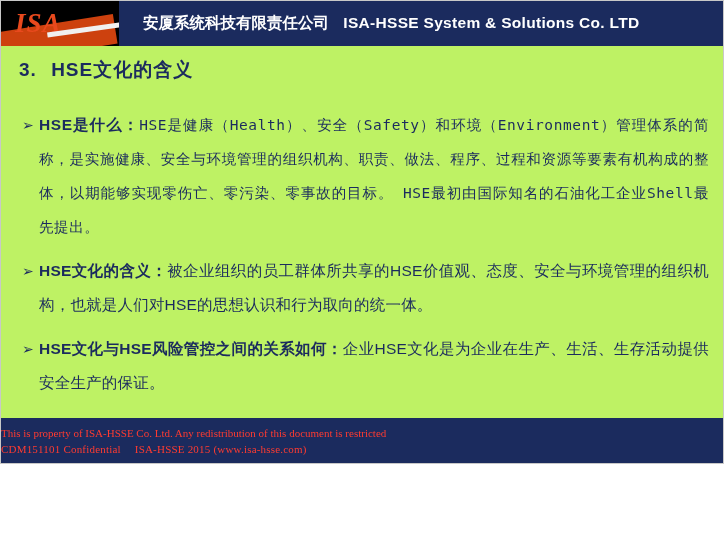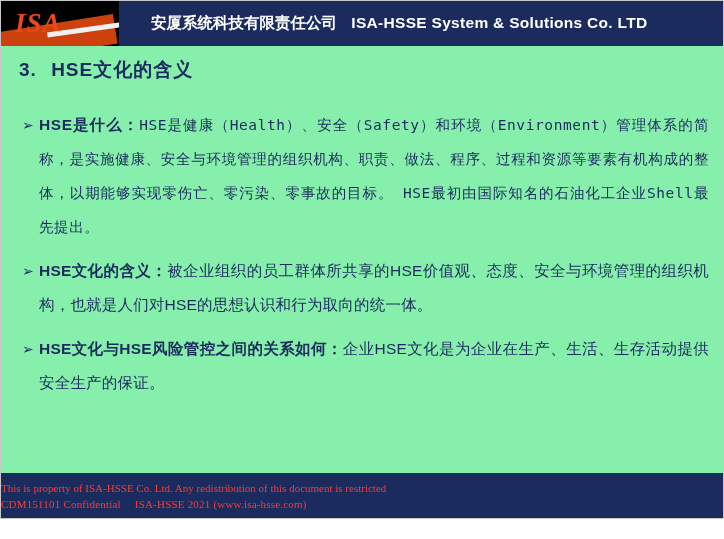--- a/index.html
+++ b/index.html
@@ -8,22 +8,22 @@
     background: #ffffff;
   }
   body {
     width: 724px; height: 539px;
     font-family: "Liberation Sans", sans-serif;
     overflow: hidden;
     position: relative;
   }
   .slide {
     position: relative;
-    width: 724px; height: 519px;
-    background: #86efac;
+    width: 724px; height: 464px;
+    background: #bef264;
     border: 1px solid #c8c8c8;
     overflow: hidden;
   }
 
   
   .header {
     position: absolute;
     left: 0; top: 0;
     width: 724px; height: 45px;
     background: #1b2b5e;
@@ -62,21 +62,21 @@
     left: 46px; top: 26px;
     width: 80px; height: 5px;
     background: #f0f0f0;
     transform: rotate(-8deg);
   }
   .header-title {
     flex: 1 1 auto;
     color: #ffffff;
     font-size: 15.5px;
     font-weight: bold;
-    padding-left: 32px;
+    padding-left: 24px;
     white-space: nowrap;
     letter-spacing: 0px;
   }
   .header-title .cn { margin-right: 10px; }
   .header-title .en { letter-spacing: 0.3px; }
 
   
   .slide-title {
     position: absolute;
     left: 18px; top: 56px;
@@ -189,17 +189,17 @@
       <div class="para">
         <span class="lead">HSE文化与HSE风险管控之间的关系如何：</span><span>企业HSE文化是为企业在生产、生活、生存活动提供安全生产的保证。</span>
       </div>
     </div>
 
   </div>
 
   <div class="footer">
     <div class="footer-line">This is property of ISA-HSSE Co. Ltd. Any redistribution of this document is restricted</div>
     <div class="footer-line second">
-      <span>CDM151101 Confidential</span><span class="footer-sep"></span><span>ISA-HSSE 2021  (www.isa-hsse.com)</span>
+      <span>CDM151101 Confidential</span><span class="footer-sep"></span><span>ISA-HSSE 2015  (www.isa-hsse.com)</span>
     </div>
   </div>
 
 </div>
 
 </body></html>

